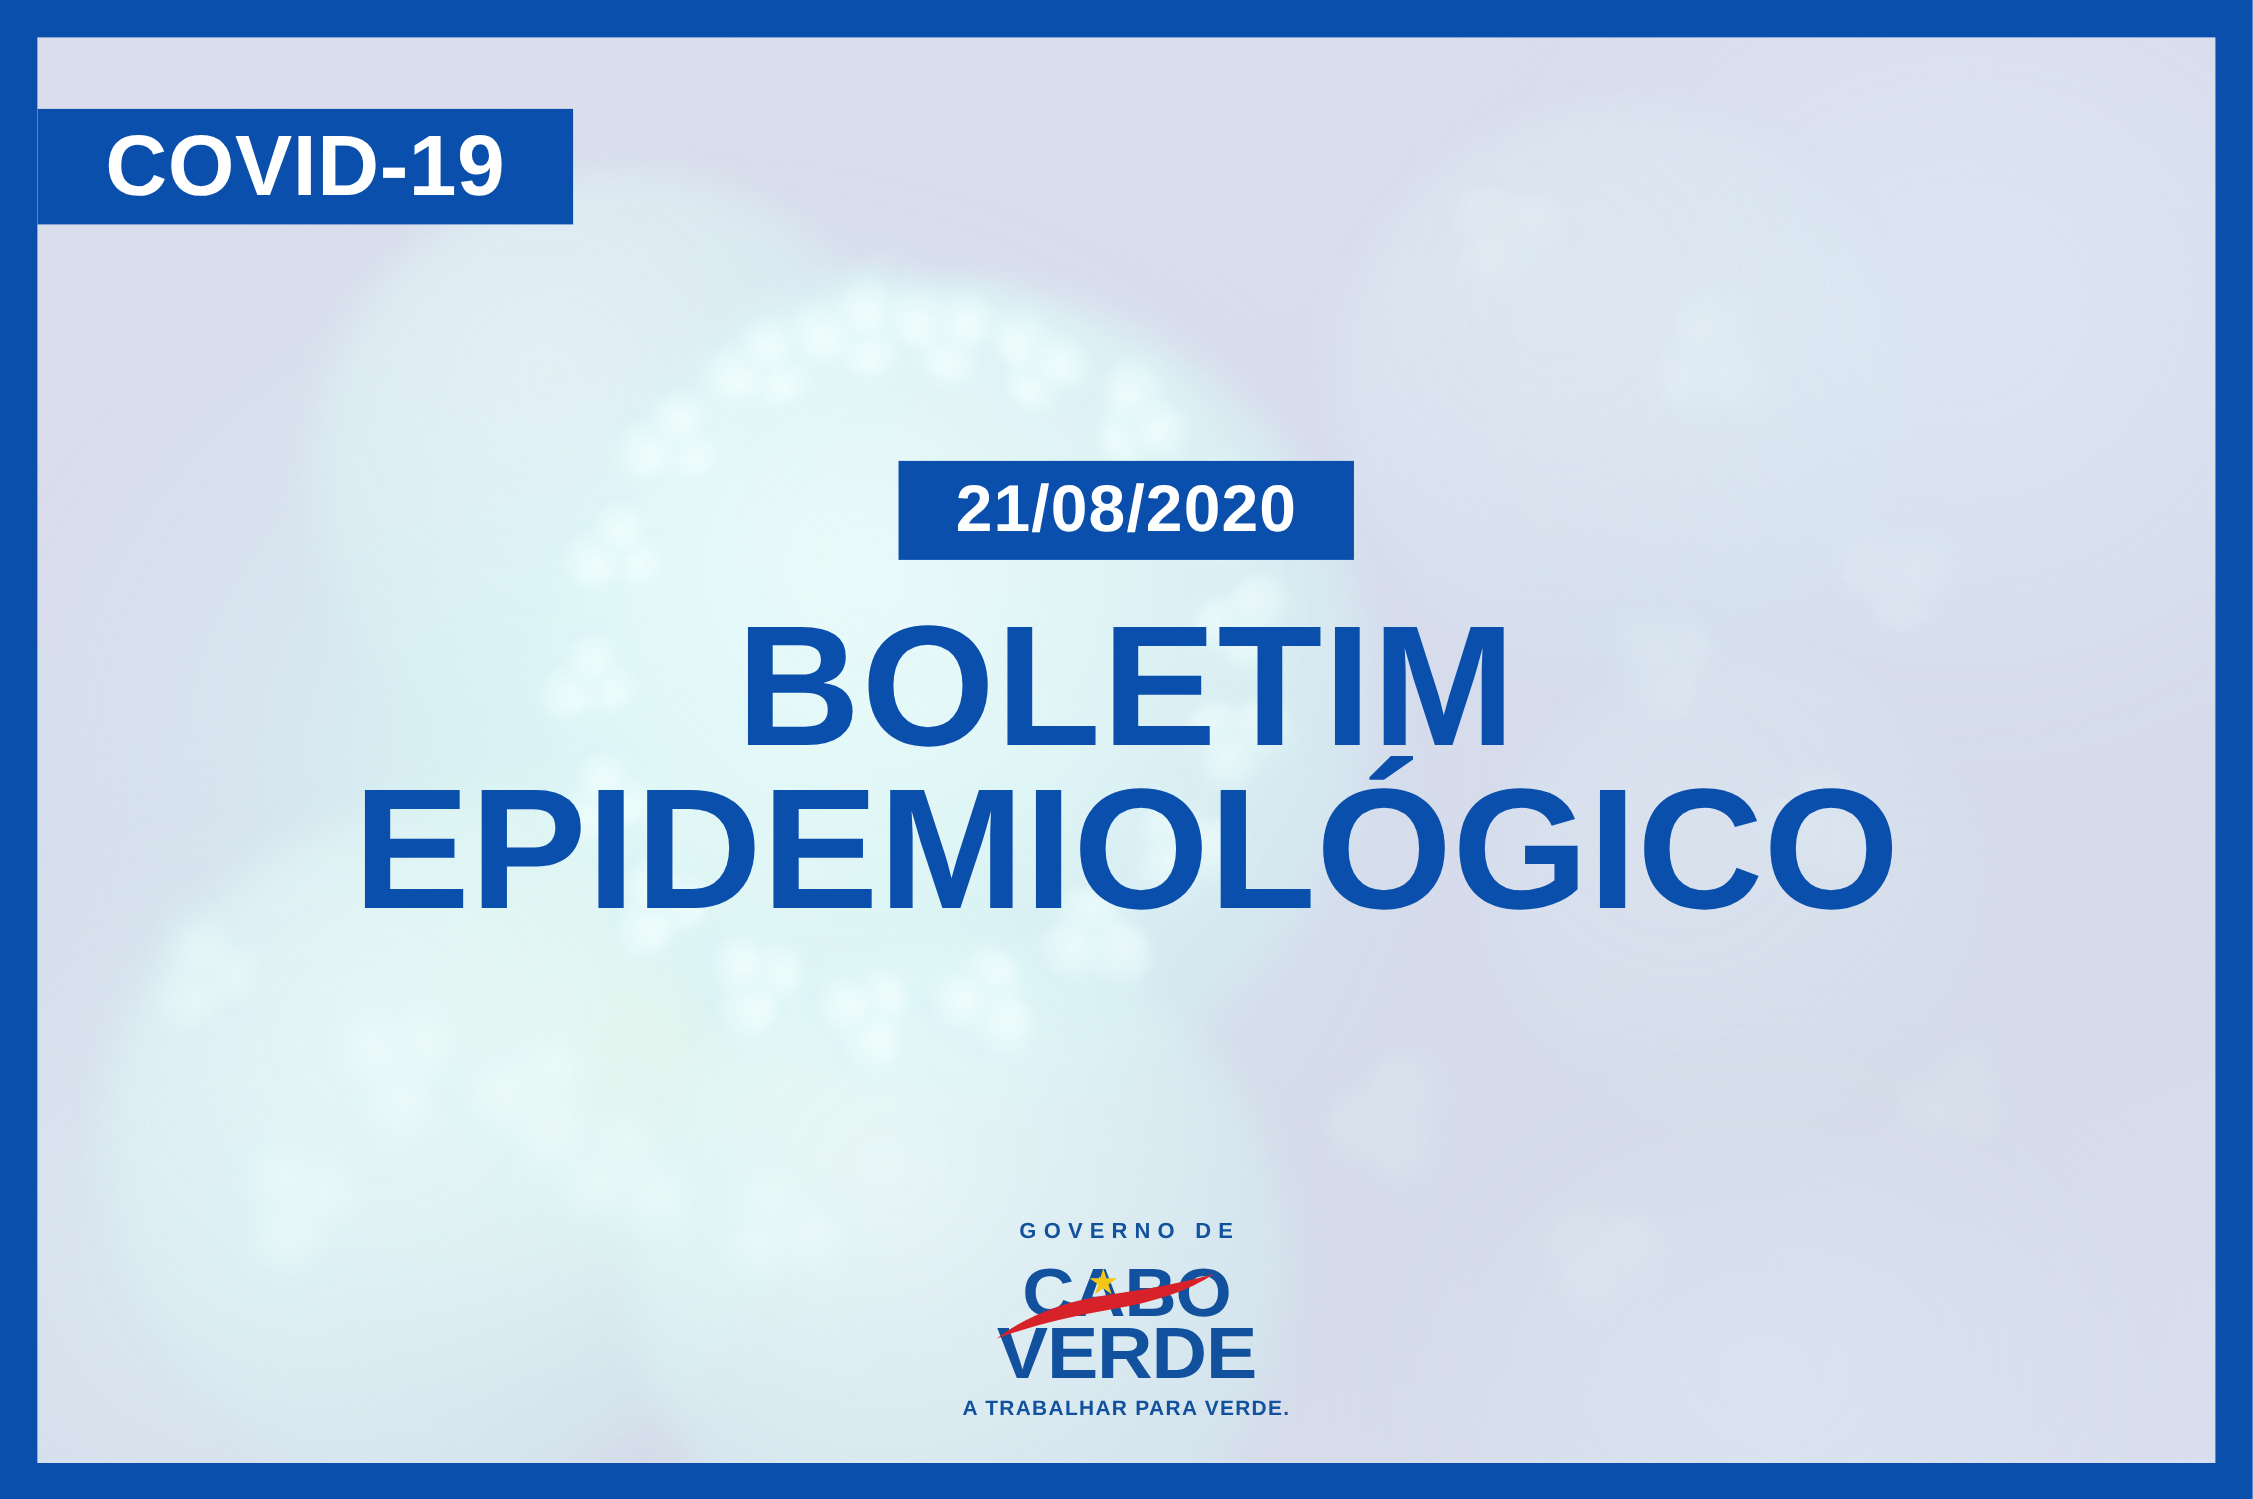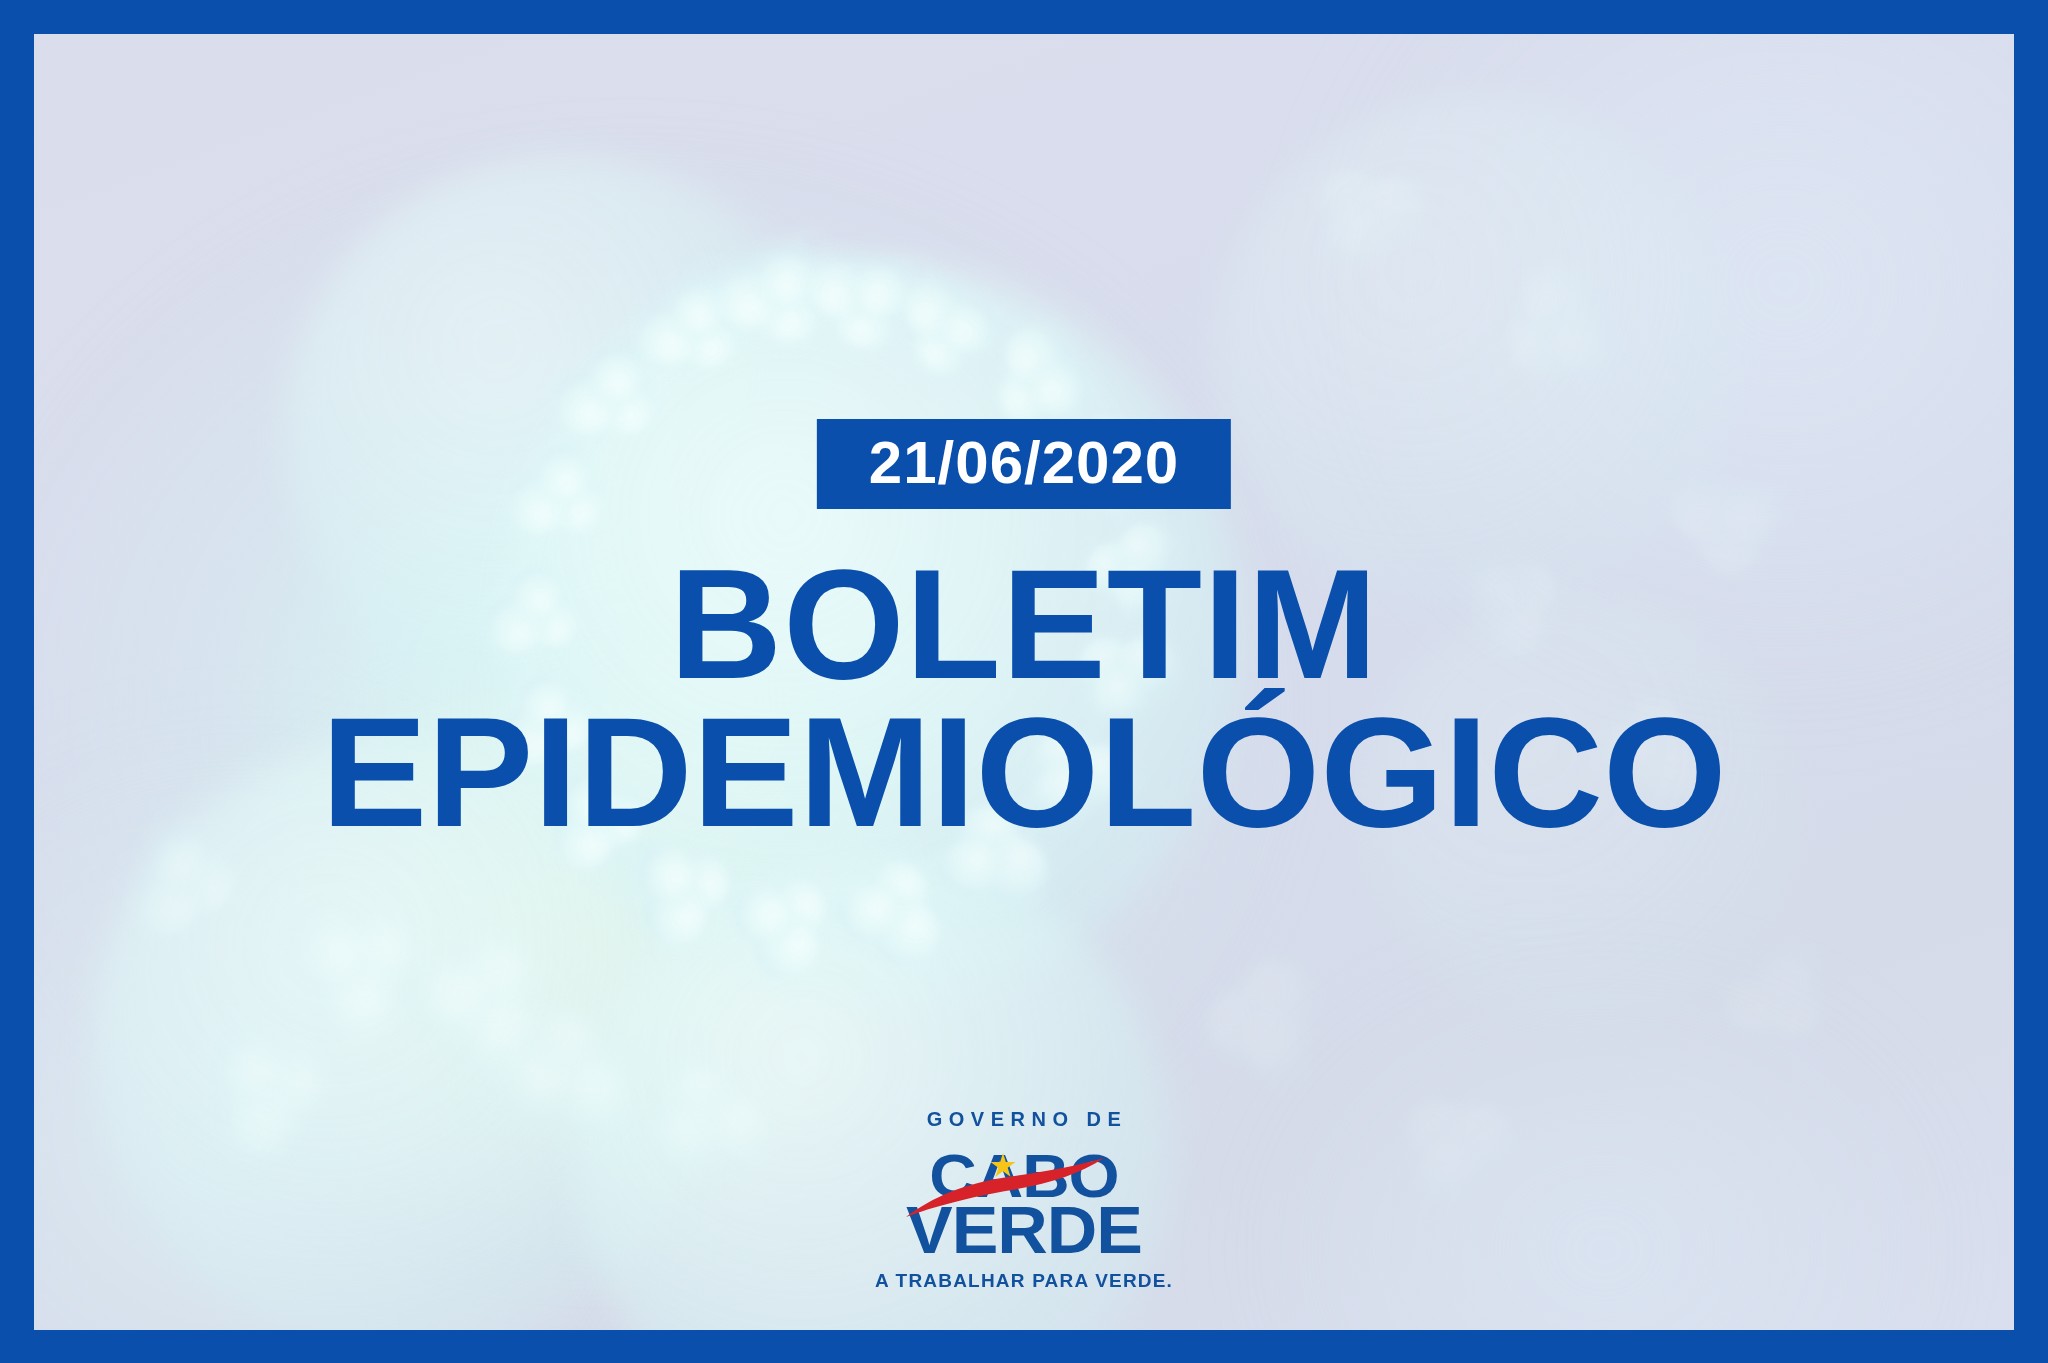--- a/index.html
+++ b/index.html
@@ -492,25 +492,28 @@
           </div>
           <div class="spike" style="left: 1380px; top: 1080px; width: 86px; height: 92px; opacity: 0.14; transform: rotate(15deg) scale(1.3); filter: blur(3px);">
             <i class="stem"></i>
             <i class="s1"></i>
             <i class="s2"></i>
             <i class="s3"></i>
           </div>
         </div>
     </div>
 
+    <div id="covid-badge">
+      <span class="label">COVID-19</span>
+    </div>
 
     <div id="center-stack">
 
       <div id="date-badge">
-        <span class="date-text">21/06/2020</span>
+        <span class="date-text">21/08/2020</span>
       </div>
 
       <div id="title-line-1">BOLETIM</div>
 
       <div id="title-line-2">EPIDEMIOLÓGICO</div>
     </div>
 
     <div id="gov-logo">
       <div class="gov-top">GOVERNO DE</div>
 

